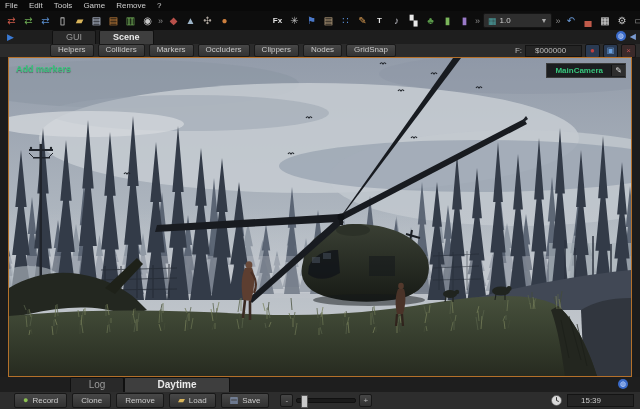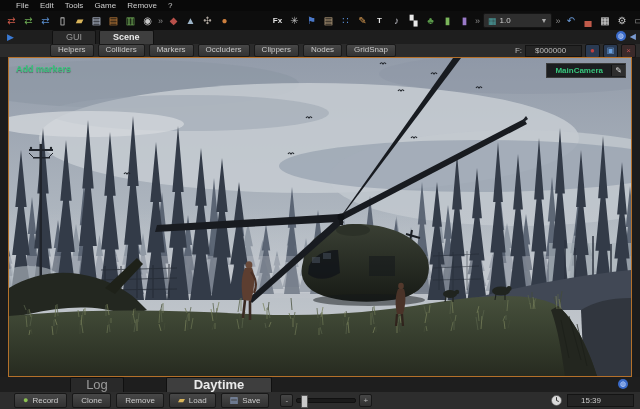--- a/index.html
+++ b/index.html
@@ -1,19 +1,19 @@
 <!DOCTYPE html>
 <html><head>
 <meta charset="utf-8">
 <style>
   html,body{margin:0;padding:0;}
   body{width:640px;height:409px;background:#1c1c1c;overflow:hidden;
        font-family:"Liberation Sans",sans-serif;-webkit-font-smoothing:antialiased;position:relative;}
   
-  .menubar{height:11px;background:#090909;display:flex;align-items:center;gap:11px;padding-left:16px;}
+  .menubar{height:11px;background:#090909;display:flex;align-items:center;gap:11px;padding-left:5px;}
   .mitem{font-size:8px;color:#cfcfcf;cursor:default;}
   
   .toolbar{height:19px;background:#0d0d0d;display:flex;align-items:center;gap:2px;padding:0 4px;}
   .ticon{width:15px;height:15px;display:flex;align-items:center;justify-content:center;
          font-size:10px;line-height:1;flex:0 0 auto;}
   .ticon.small{font-size:8px;font-weight:bold;}
   .tsep{color:#8a8a8a;font-size:9px;margin:0 1px;flex:0 0 auto;}
   .zoomsel{height:13px;background:#2e2e2e;border:1px solid #141414;border-radius:2px;
            display:flex;align-items:center;gap:3px;padding:0 4px;flex:0 0 auto;}
   .zoomsel .zimg{color:#4aa0a0;font-size:9px;}
@@ -49,23 +49,23 @@
   .ov-select .v{font-size:8px;font-weight:bold;color:#37c57c;padding:0 5px;min-width:22px;}
   .ov-select .a{width:11px;height:10px;background:#333;border-left:1px solid #101010;color:#aaa;
                 font-size:6px;display:flex;align-items:center;justify-content:center;}
   .ov-camera{position:absolute;right:5px;top:5px;height:13px;background:#1c1e20;border:1px solid #3c3c3c;
              display:flex;align-items:center;}
   .ov-camera .v{font-size:8px;font-weight:bold;color:#37c57c;padding:0 8px;}
   .ov-camera .e{width:13px;height:11px;background:#2e2e2e;border-left:1px solid #101010;color:#d8d8d8;
                 font-size:8px;display:flex;align-items:center;justify-content:center;}
   
   .btabs{height:15px;background:#1e1e1e;display:flex;align-items:flex-end;padding-left:70px;position:relative;}
-  .btab{font-size:13px;color:#9a9a9a;background:#292929;border:1px solid #101010;border-bottom:none;
+  .btab{font-size:10px;color:#9a9a9a;background:#292929;border:1px solid #101010;border-bottom:none;
         border-radius:2px 2px 0 0;padding:1px 0;height:12px;line-height:12px;text-align:center;width:52px;}
-  .btab.active{background:#3e3e3e;color:#eaeaea;font-weight:bold;width:104px;margin-left:42px;}
+  .btab.active{background:#3e3e3e;color:#eaeaea;font-weight:bold;width:104px;}
   .btabs .bluedot{position:absolute;right:12px;top:2px;}
   
   .bbar{height:17px;background:#2d2d2d;display:flex;align-items:center;gap:5px;padding-left:14px;position:relative;}
   .bbtn{font-size:8px;color:#cccccc;background:linear-gradient(#484848,#313131);border:1px solid #181818;
         border-radius:2px;height:13px;display:flex;align-items:center;gap:4px;padding:0 8px;}
   .bbtn .bglyph{font-size:9px;line-height:1;}
   .sliderwrap{display:flex;align-items:center;gap:3px;margin-left:6px;}
   .slbtn{width:11px;height:11px;background:linear-gradient(#464646,#303030);border:1px solid #181818;
          border-radius:2px;color:#bbb;font-size:8px;display:flex;align-items:center;justify-content:center;}
   .sltrack{width:58px;height:3px;background:#1b1b1b;border:1px solid #111;position:relative;border-radius:2px;}

